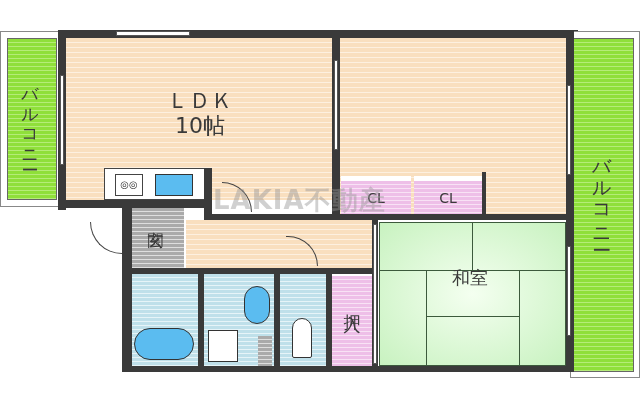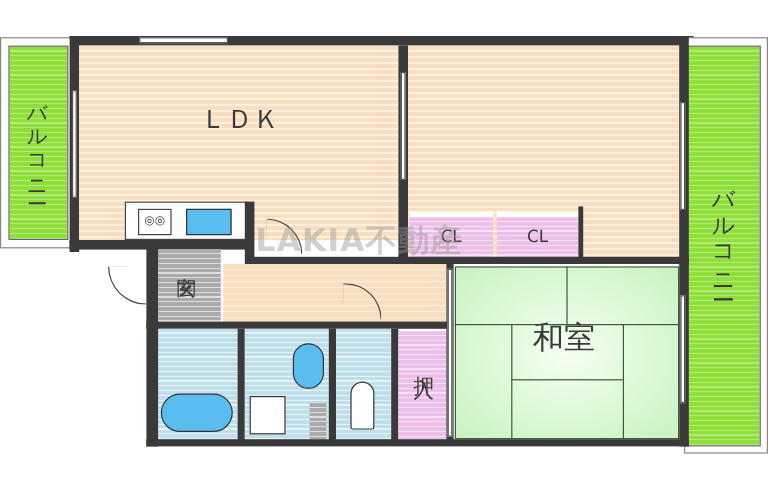--- a/index.html
+++ b/index.html
@@ -28,20 +28,21 @@
 
 <div class="abs" style="left:570px;top:31px;width:70px;height:347px;border:1px solid #888;background:#fff;"></div>
 <div class="abs balc" style="left:572px;top:38px;width:62px;height:334px;border:1px solid #666;"></div>
 <div class="abs lbl vtext" style="left:591px;top:145px;font-size:19px;">バルコニー</div>
 
 <div class="abs wall" style="left:58px;top:30px;width:8px;height:180px;"></div>
 <div class="abs wood" style="left:66px;top:38px;width:266px;height:162px;"></div>
 <div class="abs win" style="left:60px;top:75px;width:4px;height:90px;"></div>
 <div class="abs lbl" style="left:150px;top:88px;width:100px;font-size:22px;">
   <div>ＬＤＫ</div>
+  <div>10帖</div>
 </div>
 <div class="abs wall" style="left:58px;top:200px;width:148px;height:8px;"></div>
 
 <div class="abs" style="left:104px;top:168px;width:102px;height:32px;background:#fff;border:1px solid #444;"></div>
 <div class="abs" style="left:115px;top:174px;width:28px;height:22px;border:1px solid #444;background:#fff;font-size:10px;line-height:20px;text-align:center;color:#333;">◎◎</div>
 <div class="abs" style="left:155px;top:174px;width:38px;height:22px;border:1px solid #333;background:#5bbcf0;"></div>
 <div class="abs wall" style="left:204px;top:168px;width:8px;height:52px;"></div>
 
 <div class="abs wall" style="left:332px;top:38px;width:8px;height:182px;"></div>
 <div class="abs win" style="left:334px;top:60px;width:4px;height:90px;"></div>
@@ -89,20 +90,20 @@
 <div class="abs lbl vtext" style="left:342px;top:300px;font-size:17px;">押入</div>
 
 <div class="abs wall" style="left:372px;top:220px;width:6px;height:150px;"></div>
 <div class="abs win" style="left:373px;top:224px;width:4px;height:140px;"></div>
 <div class="abs tatami" style="left:379px;top:222px;width:187px;height:144px;"></div>
 <div class="abs" style="left:379px;top:270px;width:187px;height:1px;background:#3c5a3c;"></div>
 <div class="abs" style="left:426px;top:316px;width:93px;height:1px;background:#3c5a3c;"></div>
 <div class="abs" style="left:472px;top:222px;width:1px;height:48px;background:#3c5a3c;"></div>
 <div class="abs" style="left:426px;top:270px;width:1px;height:96px;background:#3c5a3c;"></div>
 <div class="abs" style="left:519px;top:270px;width:1px;height:96px;background:#3c5a3c;"></div>
-<div class="abs lbl" style="left:425px;top:268px;width:90px;font-size:26px;">
+<div class="abs lbl" style="left:425px;top:268px;width:90px;font-size:18px;">
   <div>和室</div>
 </div>
 <div class="abs win" style="left:567px;top:246px;width:4px;height:90px;"></div>
 
 <div class="abs wall" style="left:122px;top:366px;width:452px;height:6px;"></div>
 
 <div class="abs" style="left:213px;top:183px;font-size:26px;font-weight:bold;color:rgba(150,150,150,0.45);letter-spacing:1px;">LAKIA不動産</div>
 
 </body></html>

